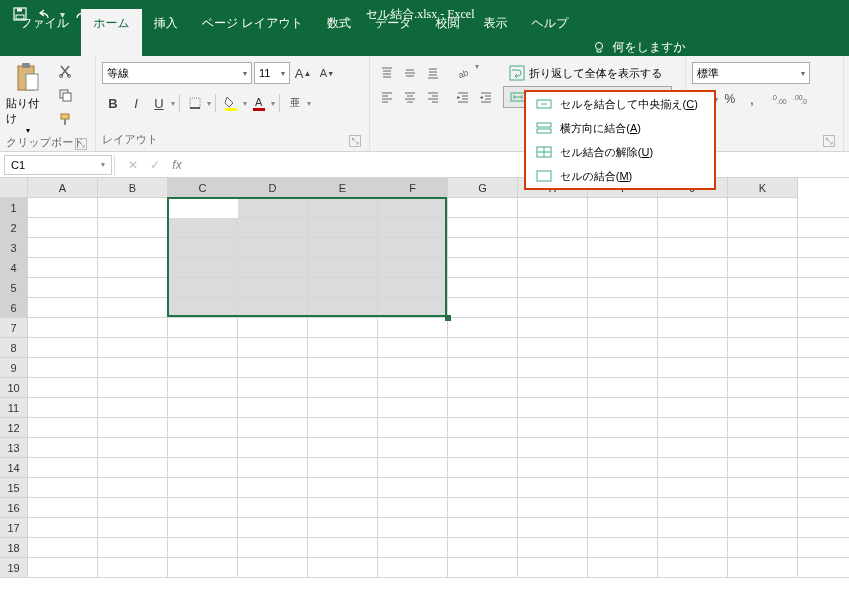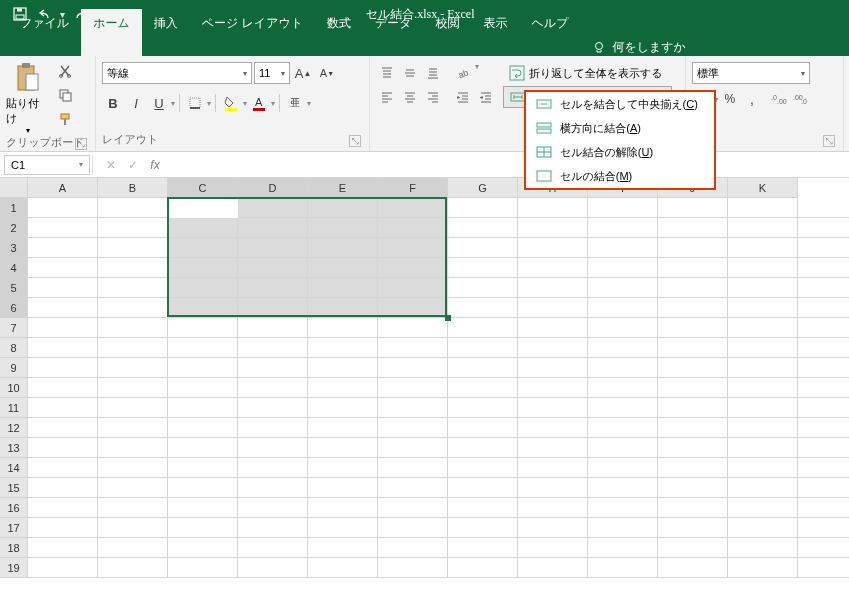--- a/index.html
+++ b/index.html
@@ -33,21 +33,21 @@
 .align-grp{display:flex;flex-direction:column;gap:2px;padding-top:2px;}
 .align-row{display:flex;gap:1px;}
 .wrap-merge{display:flex;flex-direction:column;gap:2px;padding-top:2px;margin-left:6px;}
 .wm-btn{display:flex;align-items:center;gap:4px;height:22px;padding:0 6px;font-size:11px;cursor:pointer;}
 .wm-btn.active{border:1px solid #a5a5a5;background:#e8e8e8;}
 .num-fmt{width:120px;display:flex;flex-direction:column;gap:2px;padding-top:2px;}
 .menu-item{display:flex;align-items:center;gap:8px;padding:4px 10px;font-size:11px;cursor:pointer;}
 .menu-icon{width:16px;height:16px;display:flex;align-items:center;justify-content:center;}
 .underline{text-decoration:underline;}
 .formula-bar{height:26px;border-bottom:1px solid #d4d4d4;display:flex;align-items:center;background:#fff;}
-.name-box{width:86px;border:1px solid #ccc;height:20px;margin-left:4px;padding:0 6px;font-size:11px;display:flex;align-items:center;}
+.name-box{width:108px;border:1px solid #ccc;height:20px;margin-left:4px;padding:0 6px;font-size:11px;display:flex;align-items:center;}
 .name-box .dd{margin-left:auto;font-size:8px;color:#888;}
 .fx-btns{display:flex;align-items:center;gap:2px;margin:0 6px;color:#bbb;}
 .fx-btn{width:20px;height:20px;display:flex;align-items:center;justify-content:center;font-size:12px;}
 .fx-label{font-style:italic;color:#888;font-size:12px;}
 .formula-input{flex:1;height:20px;border:none;font-size:11px;padding:0 4px;}
 .sheet{position:relative;width:849px;height:calc(592px - 28px - 28px - 96px - 26px);overflow:hidden;background:#fff;}
 .grid{position:relative;}
 .rowhdr,.cell,.colhdr,.corner{border-right:1px solid #d4d4d4;border-bottom:1px solid #d4d4d4;font-size:11px;display:flex;align-items:center;justify-content:center;background:#e6e6e6;}
 .corner{position:absolute;left:0;top:0;width:28px;height:20px;}
 .colhdr{position:absolute;top:0;height:20px;color:#333;}

